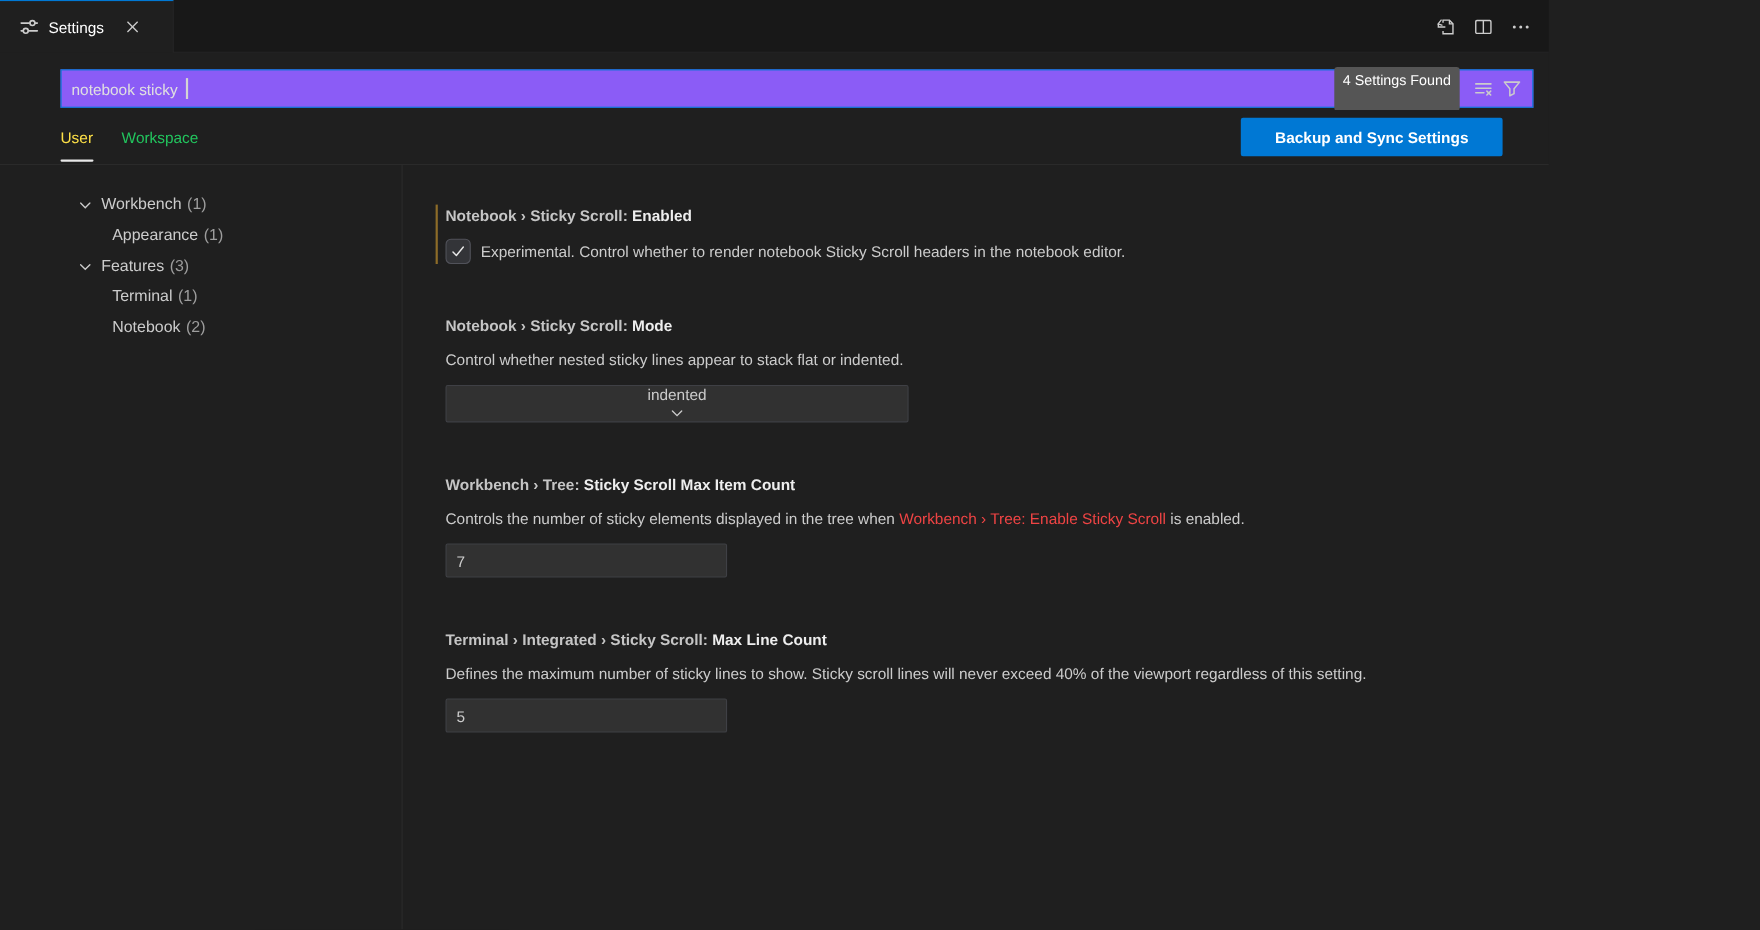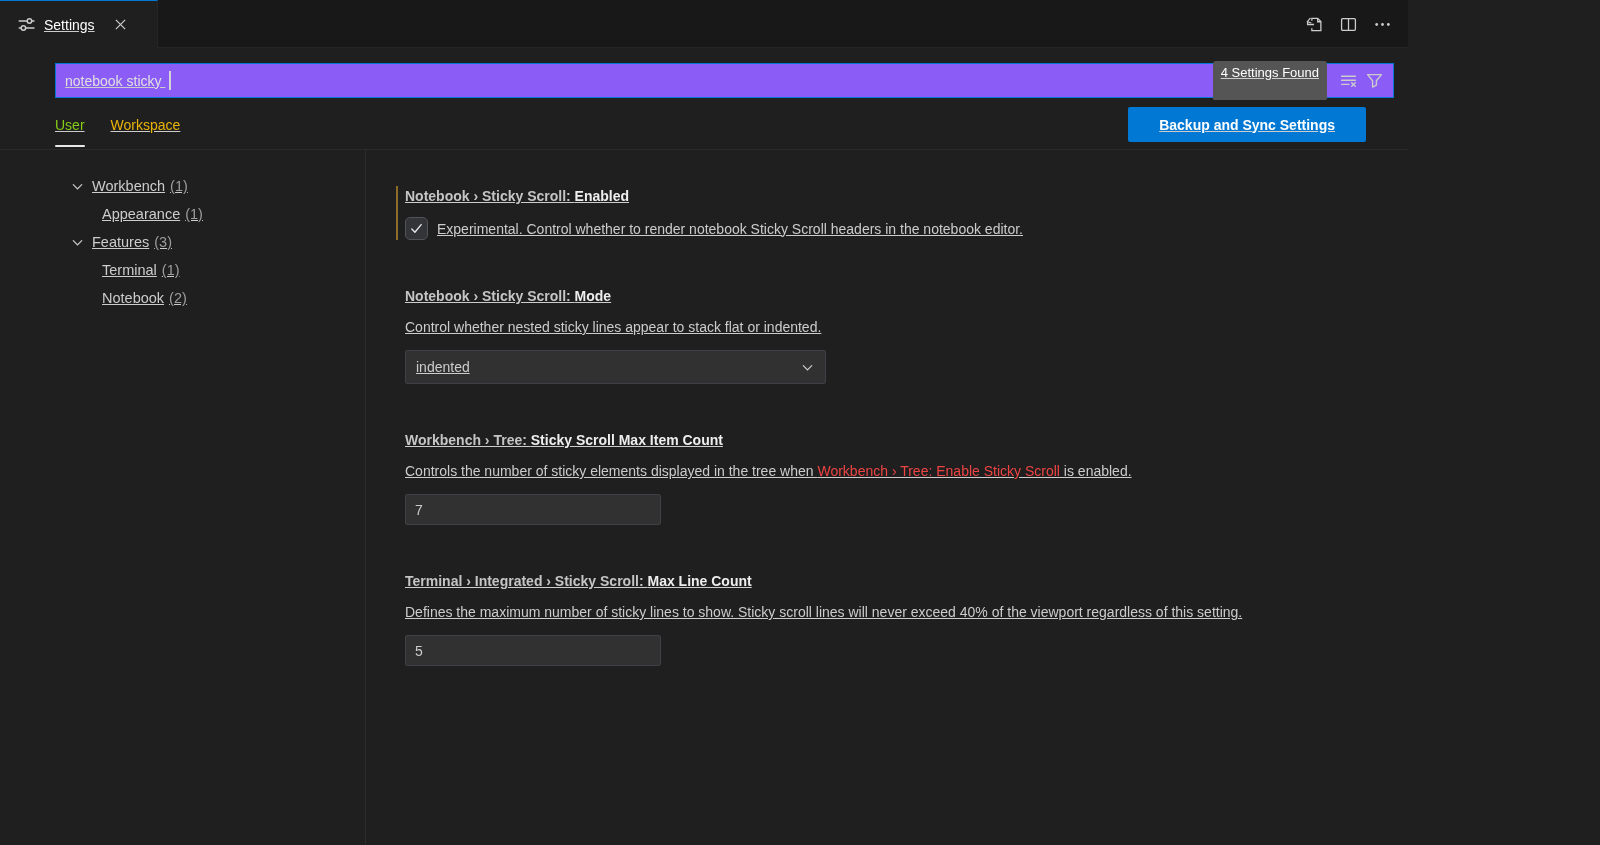--- a/index.html
+++ b/index.html
@@ -3,21 +3,21 @@
 <meta charset="utf-8">
 <style>
   * { box-sizing: border-box; margin: 0; padding: 0; }
   html, body { width: 1600px; height: 845px; overflow: hidden; }
   body {
     font-family: "Liberation Sans", "DejaVu Sans", sans-serif;
     background: #1f1f1f;
     color: #cccccc;
     -webkit-font-smoothing: antialiased;
   }
-  .app { display: flex; flex-direction: column; width: 1408px; height: 845px; text-decoration: underline; }
+  .app { display: flex; flex-direction: column; width: 1408px; height: 845px; }
 
   
   .tab-bar {
     height: 48px; background: #181818; display: flex; align-items: stretch;
     position: relative; flex: 0 0 auto;
   }
   .tab-bar::after {
     content: ""; position: absolute; left: 0; right: 0; bottom: 0; height: 1px;
     background: #252526;
   }
@@ -59,24 +59,24 @@
     color: #cccccc; border-radius: 4px; cursor: pointer;
   }
 
   
   .scope-row {
     height: 50px; display: flex; align-items: center; padding: 0 42px 0 55px;
     border-bottom: 1px solid #2a2a2a; background: #1f1f1f; flex: 0 0 auto;
   }
   .scope-tabs { display: flex; gap: 26px; height: 100%; }
   .scope-tab {
-    display: flex; align-items: center; font-size: 14px; color: #eab308;
+    display: flex; align-items: center; font-size: 14px; color: #22c55e;
     cursor: pointer; position: relative; height: 100%;
   }
-  .scope-tab.active { color: #84cc16; }
+  .scope-tab.active { color: #fde047; }
   .scope-tab.active::after {
     content: ""; position: absolute; left: 0; right: 0; bottom: 2px; height: 2px;
     background: #e8e8e8; border-radius: 1px;
   }
   .sync-btn {
     margin-left: auto; background: #0078d4; color: #ffffff; border: none;
     font-family: inherit; font-size: 14px; font-weight: 600; height: 35px;
     padding: 0 31px; border-radius: 2px; cursor: pointer;
   }
 
@@ -106,21 +106,21 @@
   .checkbox-row { display: flex; align-items: center; gap: 9px; }
   .checkbox-row .setting-desc { margin-bottom: 0; }
   .checkbox {
     width: 23px; height: 23px; flex: 0 0 auto; background: #333438;
     border: 1px solid #51525a; border-radius: 5px; display: flex;
     align-items: center; justify-content: center; cursor: pointer; color: #e8e8e8;
   }
   .dropdown {
     width: 421px; height: 34px; background: #313131; border: 1px solid #3f4045;
     border-radius: 2px; display: flex; align-items: center; padding: 0 10px;
-    font-size: 14px; color: #cccccc; cursor: pointer;
+    font-size: 14px; color: #cccccc; cursor: pointer; flex-direction: column;
   }
   .dropdown .dd-value { flex: 1; }
   .dropdown .dd-chevron { color: #cccccc; display: flex; }
   .num-input {
     width: 256px; height: 31px; background: #313131; border: 1px solid #3f4045;
     border-radius: 2px; color: #cccccc; font-family: inherit; font-size: 14px;
     padding: 0 9px; outline: none;
   }
 </style>
 </head>

